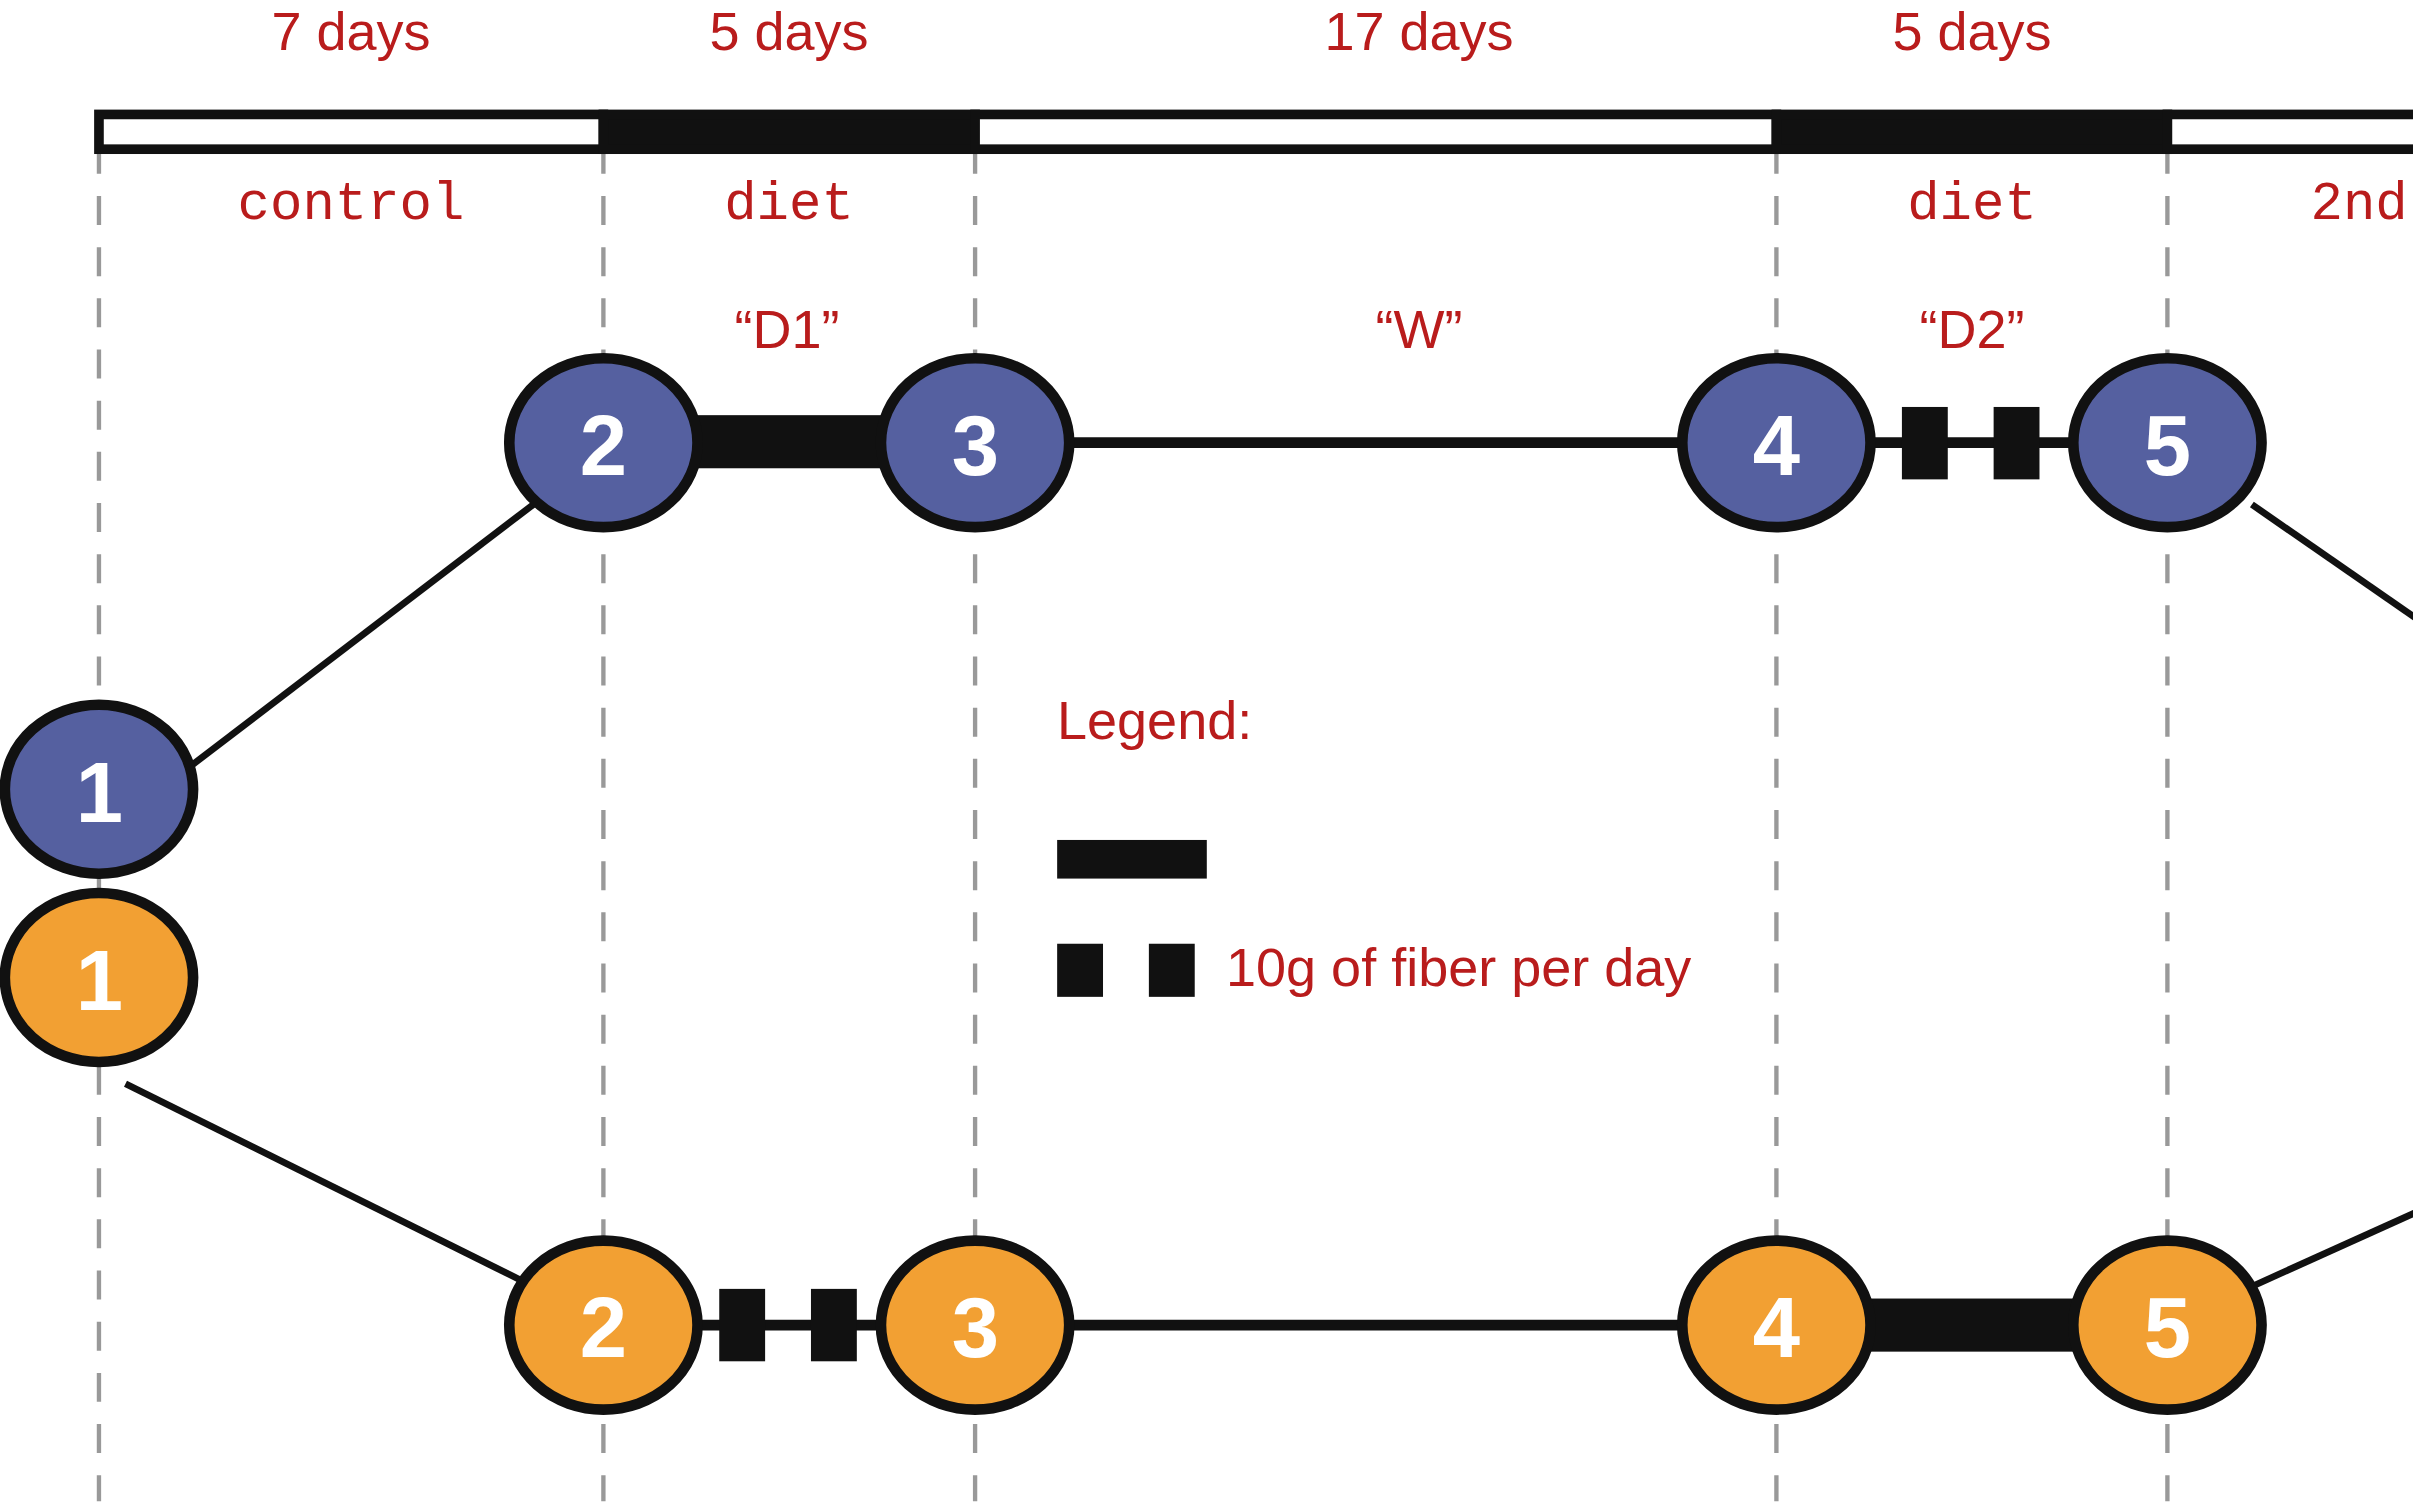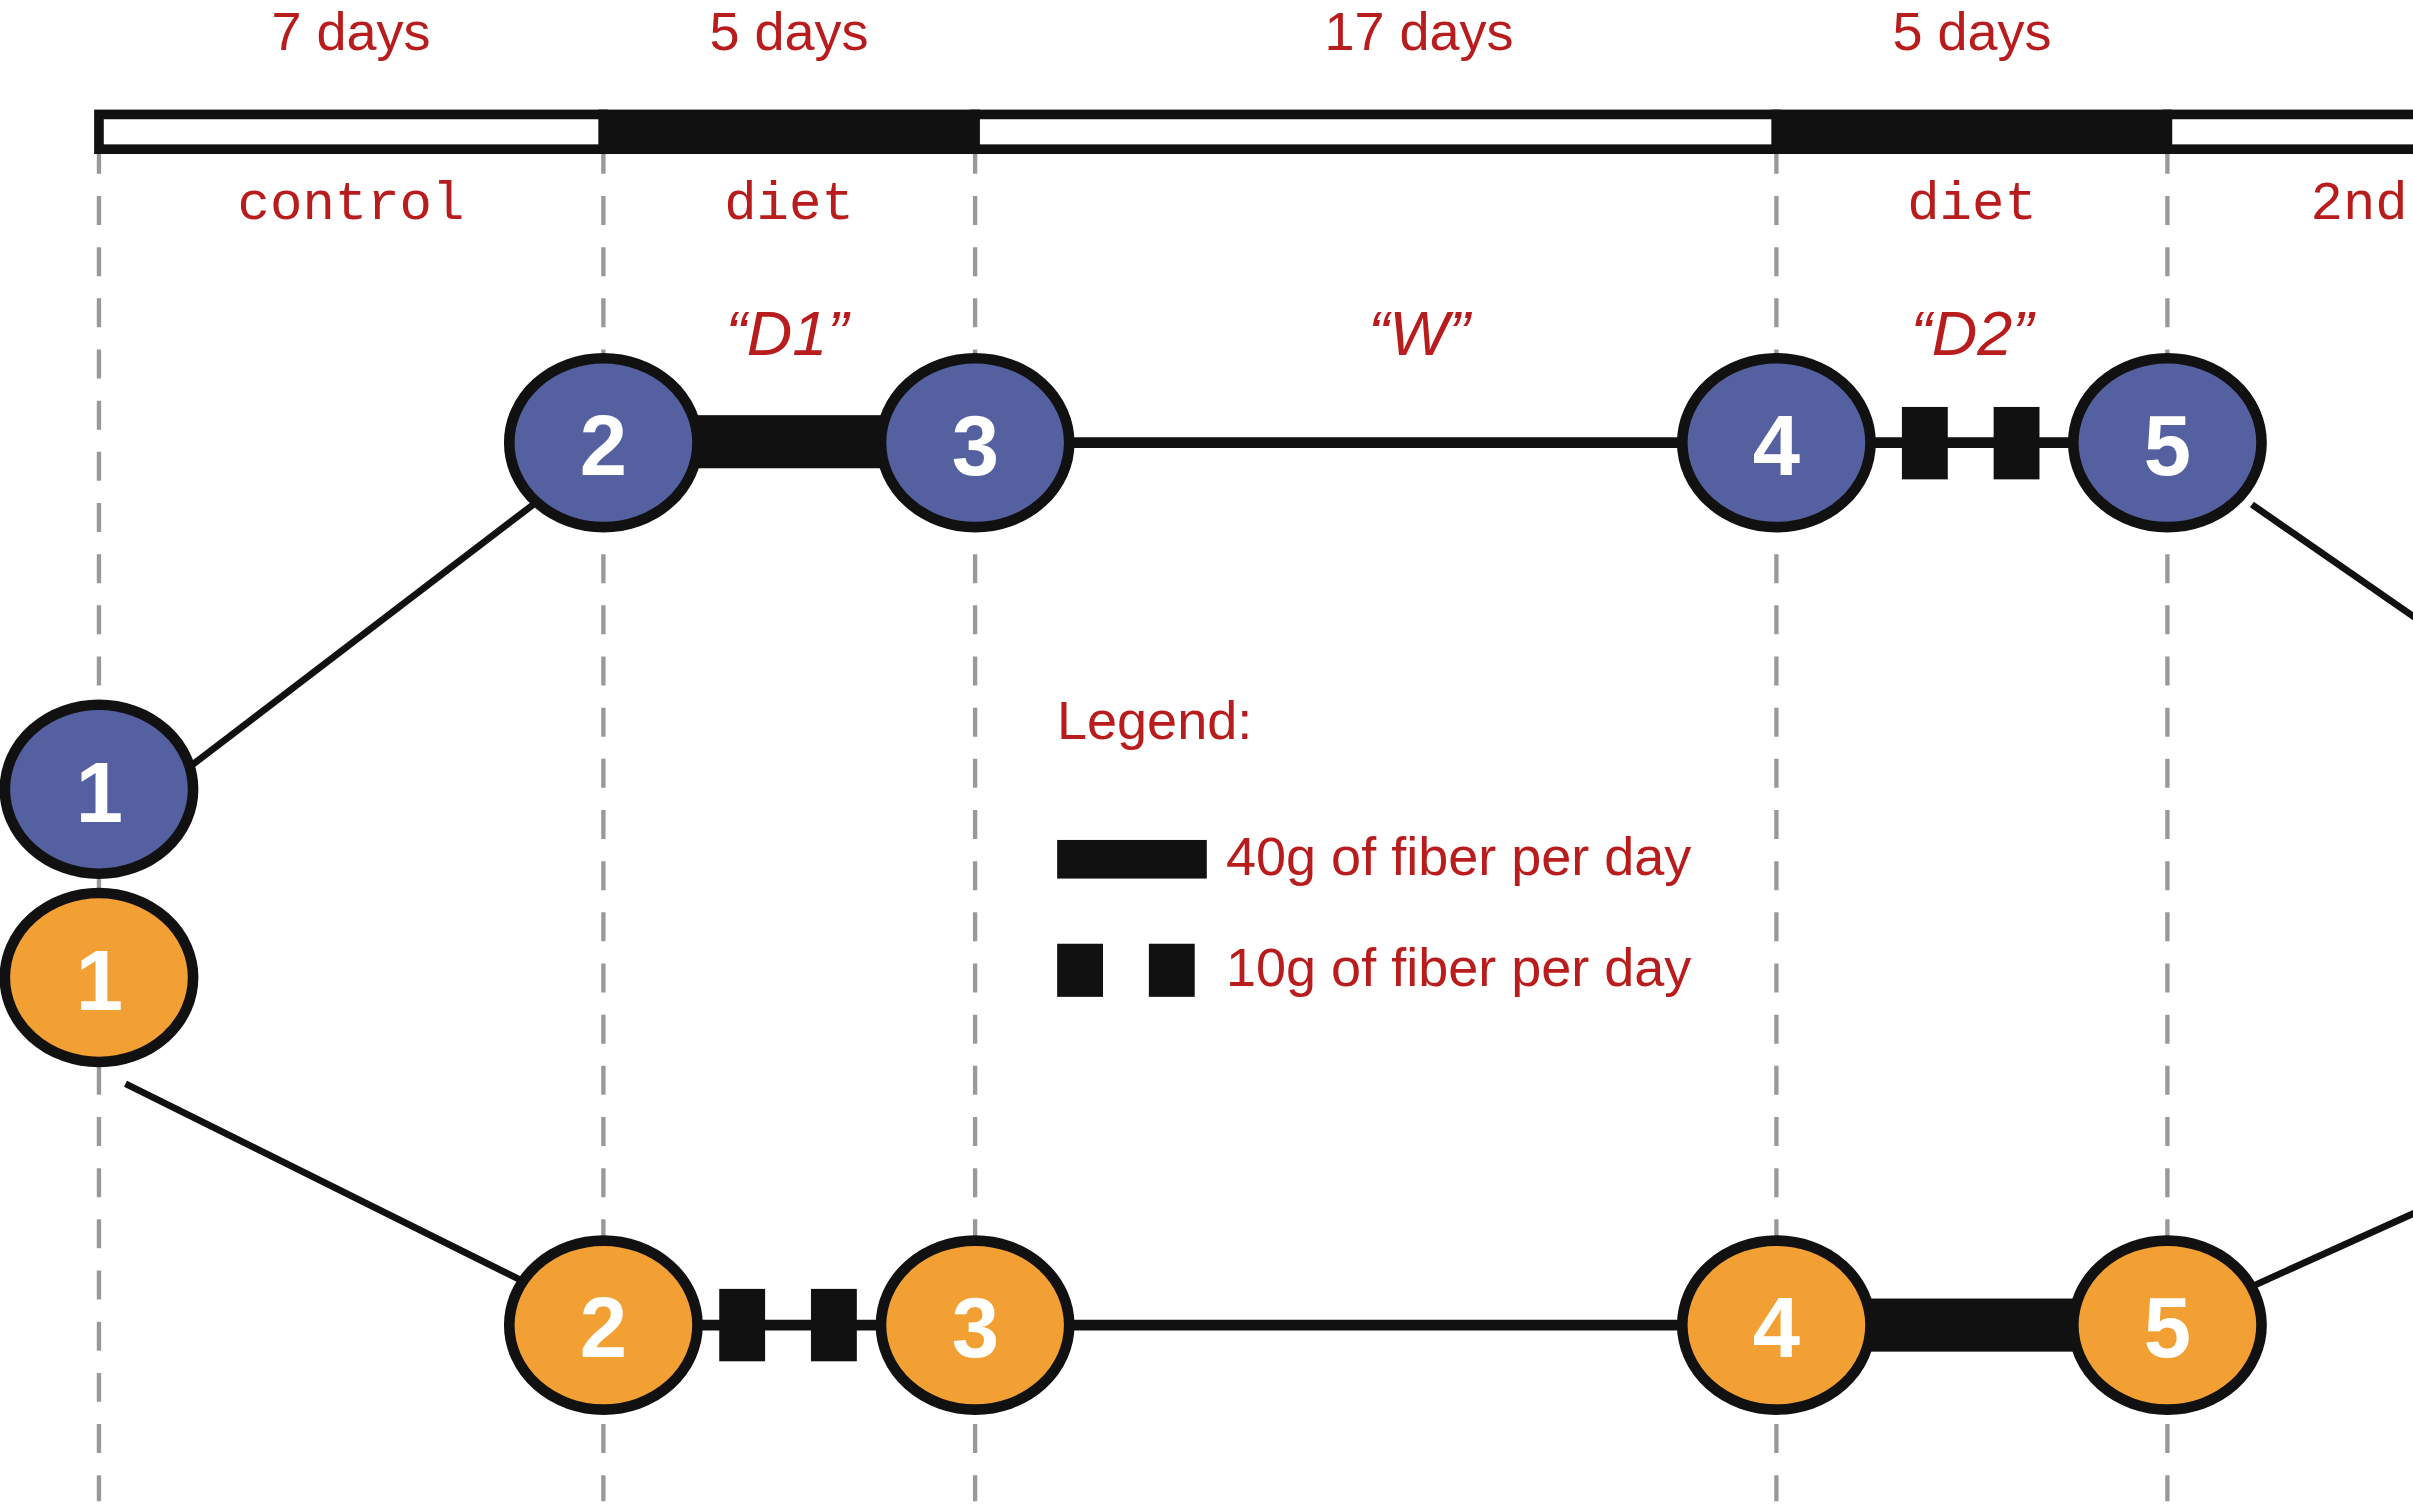--- a/index.html
+++ b/index.html
@@ -5,21 +5,21 @@
   html,body{margin:0;padding:0;background:#fff;}
   body{
     font-family:"Liberation Sans", sans-serif;
     width:2877px;height:1510px;overflow:hidden;
   }
   #stage{position:relative;width:2877px;height:1510px;background:#ffffff;}
   svg#scene{position:absolute;left:0;top:0;width:2877px;height:1510px;}
   .txt{position:absolute;white-space:nowrap;color:#b91c1c;font-weight:400;}
   .days-label{font-size:54px;line-height:1;transform:translate(-50%,0);}
   .phase-label{font-size:54px;line-height:1;transform:translate(-50%,0);font-family:Liberation Mono, monospace;}
-  .code-label{font-size:63px;line-height:1;transform:translate(-50%,0);font-style:italic;}
+  .code-label{font-size:54px;line-height:1;transform:translate(-50%,0);}
   .legend-title{font-size:54px;line-height:1;text-align:right;}
   .legend-text{font-size:54px;line-height:1;}
   .node-num{
     position:absolute;color:#ffffff;font-size:85px;font-weight:700;
     transform:translate(-50%,-50%);line-height:1;letter-spacing:-1px;
   }
 </style>
 </head>
 <body>
 
@@ -111,17 +111,16 @@
   <div class="node-num" style="left:1776px; top:445px;">4</div>
   <div class="node-num" style="left:2167px; top:445px;">5</div>
 
   <div class="node-num" style="left:99px;  top:980px;">1</div>
   <div class="node-num" style="left:603px; top:1327px;">2</div>
   <div class="node-num" style="left:975px; top:1327px;">3</div>
   <div class="node-num" style="left:1776px; top:1327px;">4</div>
   <div class="node-num" style="left:2167px; top:1327px;">5</div>
 
   <div class="txt legend-title" style="left:1057px; top:693px;">Legend:</div>
-  <div class="txt legend-text" style="left:1226px; top:829px;">40g of fiber per day</div>
   <div class="txt legend-text" style="left:1226px; top:940px;text-align:center;">10g of fiber per day</div>
 
 </div>
 
 
 </body></html>

